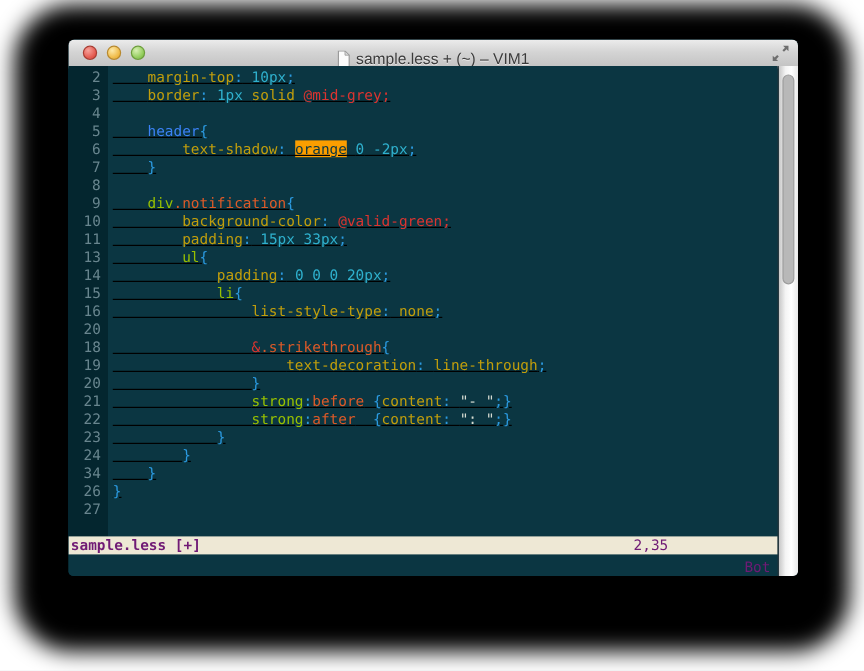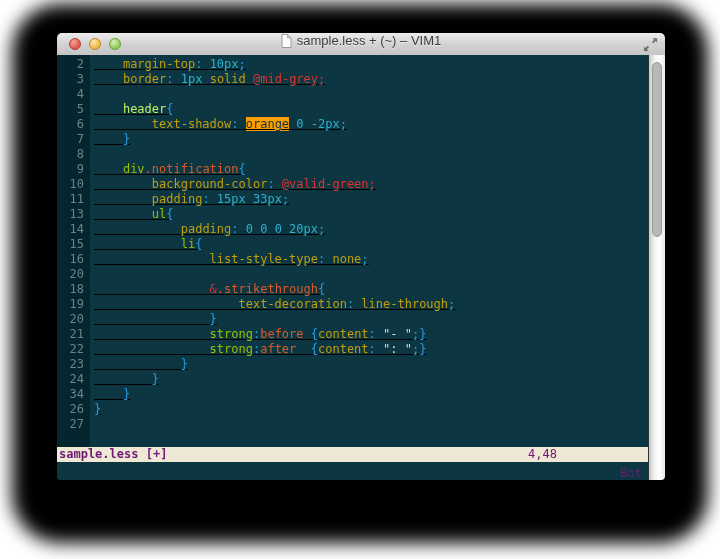--- a/index.html
+++ b/index.html
@@ -1,20 +1,20 @@
 <!DOCTYPE html>
 <html><head>
 <meta charset="utf-8">
 <style>
   html,body{margin:0;padding:0;width:720px;height:559px;background:#ffffff;overflow:hidden;}
   *{box-sizing:border-box;}
   .stage{position:relative;width:720px;height:559px;font-family:"DejaVu Sans Mono",monospace;}
   .shadow{position:absolute;left:12px;top:4px;width:696px;height:539px;background:#000;border-radius:48px;filter:blur(9px);}
   .window{position:absolute;left:57px;top:33px;width:608px;height:447px;border-radius:5px 5px 4px 4px;overflow:hidden;background:#0b3642;}
-  .titlebar{position:relative;height:24px;background:linear-gradient(#ececec,#d4d4d4 45%,#c3c3c3);border-bottom:1px solid #8f8f8f;display:flex;align-items:flex-start;}
+  .titlebar{position:relative;height:24px;background:linear-gradient(#ececec,#d4d4d4 45%,#c3c3c3);border-bottom:1px solid #8f8f8f;display:flex;align-items:flex-end;}
   .lights{position:absolute;left:12px;top:0;height:22px;display:flex;align-items:center;gap:8px;}
   .light{width:12px;height:12px;border-radius:50%;}
   .light.red{background:radial-gradient(circle at 35% 30%,#f7a29b,#e2554a 70%);border:1px solid #a93d33;}
   .light.yellow{background:radial-gradient(circle at 35% 30%,#fde9a8,#eeb63f 70%);border:1px solid #b8892e;}
   .light.green{background:radial-gradient(circle at 35% 30%,#d7f0b2,#8cc954 70%);border:1px solid #6d9e3c;}
   .titlegroup{margin:0 auto;display:flex;align-items:center;gap:5px;}
   .title{font-family:"Liberation Sans",sans-serif;font-size:13px;color:#3b3b3b;text-shadow:0 1px 0 rgba(255,255,255,.6);}
   .fsbtn{position:absolute;right:7px;top:4px;width:15px;height:15px;}
   .content{position:absolute;left:0;top:22px;right:0;bottom:0;}
   .editor{position:absolute;left:0;top:0;width:591px;height:425px;}
@@ -59,21 +59,21 @@
       </svg>
     </div>
 
     <div class="content">
       <div class="editor" style="background: rgb(11, 54, 66);">
         <div class="gutterbg" style="background: rgb(4, 38, 47);"></div>
         <div class="lines">
             <div class="row"><span class="ln" style="color: rgb(104, 133, 142);">2</span><span class="code"><span style="color: rgb(159, 184, 184);">    </span><span style="color: rgb(193, 158, 12);">margin-top</span><span style="color: rgb(43, 154, 224);">:</span><span style="color: rgb(159, 184, 184);"> </span><span style="color: rgb(47, 176, 205);">10px</span><span style="color: rgb(43, 154, 224);">;</span></span></div>
             <div class="row"><span class="ln" style="color: rgb(104, 133, 142);">3</span><span class="code"><span style="color: rgb(159, 184, 184);">    </span><span style="color: rgb(193, 158, 12);">border</span><span style="color: rgb(43, 154, 224);">:</span><span style="color: rgb(159, 184, 184);"> </span><span style="color: rgb(47, 176, 205);">1px</span><span style="color: rgb(159, 184, 184);"> </span><span style="color: rgb(193, 158, 12);">solid</span><span style="color: rgb(159, 184, 184);"> </span><span style="color: rgb(220, 52, 48);">@mid-grey</span><span style="color: rgb(220, 52, 48);">;</span></span></div>
             <div class="row"><span class="ln" style="color: rgb(104, 133, 142);">4</span><span class="code"></span></div>
-            <div class="row"><span class="ln" style="color: rgb(104, 133, 142);">5</span><span class="code"><span style="color: rgb(159, 184, 184);">    </span><span style="color: #bef264;">header</span><span style="color: rgb(43, 154, 224);">{</span></span></div>
+            <div class="row"><span class="ln" style="color: rgb(104, 133, 142);">5</span><span class="code"><span style="color: rgb(159, 184, 184);">    </span><span style="color: #3b82f6;">header</span><span style="color: rgb(43, 154, 224);">{</span></span></div>
             <div class="row"><span class="ln" style="color: rgb(104, 133, 142);">6</span><span class="code"><span style="color: rgb(159, 184, 184);">        </span><span style="color: rgb(193, 158, 12);">text-shadow</span><span style="color: rgb(43, 154, 224);">:</span><span style="color: rgb(159, 184, 184);"> </span><span style="background: rgb(251, 158, 0); color: rgb(11, 54, 66);">orange</span><span style="color: rgb(159, 184, 184);"> </span><span style="color: rgb(47, 176, 205);">0</span><span style="color: rgb(159, 184, 184);"> </span><span style="color: rgb(47, 176, 205);">-2px</span><span style="color: rgb(43, 154, 224);">;</span></span></div>
             <div class="row"><span class="ln" style="color: rgb(104, 133, 142);">7</span><span class="code"><span style="color: rgb(159, 184, 184);">    </span><span style="color: rgb(43, 154, 224);">}</span></span></div>
             <div class="row"><span class="ln" style="color: rgb(104, 133, 142);">8</span><span class="code"></span></div>
             <div class="row"><span class="ln" style="color: rgb(104, 133, 142);">9</span><span class="code"><span style="color: rgb(159, 184, 184);">    </span><span style="color: rgb(152, 192, 0);">div</span><span style="color: rgb(221, 90, 40);">.notification</span><span style="color: rgb(43, 154, 224);">{</span></span></div>
             <div class="row"><span class="ln" style="color: rgb(104, 133, 142);">10</span><span class="code"><span style="color: rgb(159, 184, 184);">        </span><span style="color: rgb(193, 158, 12);">background-color</span><span style="color: rgb(43, 154, 224);">:</span><span style="color: rgb(159, 184, 184);"> </span><span style="color: rgb(220, 52, 48);">@valid-green</span><span style="color: rgb(220, 52, 48);">;</span></span></div>
             <div class="row"><span class="ln" style="color: rgb(104, 133, 142);">11</span><span class="code"><span style="color: rgb(159, 184, 184);">        </span><span style="color: rgb(193, 158, 12);">padding</span><span style="color: rgb(43, 154, 224);">:</span><span style="color: rgb(159, 184, 184);"> </span><span style="color: rgb(47, 176, 205);">15px 33px</span><span style="color: rgb(43, 154, 224);">;</span></span></div>
             <div class="row"><span class="ln" style="color: rgb(104, 133, 142);">13</span><span class="code"><span style="color: rgb(159, 184, 184);">        </span><span style="color: rgb(152, 192, 0);">ul</span><span style="color: rgb(43, 154, 224);">{</span></span></div>
             <div class="row"><span class="ln" style="color: rgb(104, 133, 142);">14</span><span class="code"><span style="color: rgb(159, 184, 184);">            </span><span style="color: rgb(193, 158, 12);">padding</span><span style="color: rgb(43, 154, 224);">:</span><span style="color: rgb(159, 184, 184);"> </span><span style="color: rgb(47, 176, 205);">0 0 0 20px</span><span style="color: rgb(43, 154, 224);">;</span></span></div>
             <div class="row"><span class="ln" style="color: rgb(104, 133, 142);">15</span><span class="code"><span style="color: rgb(159, 184, 184);">            </span><span style="color: rgb(152, 192, 0);">li</span><span style="color: rgb(43, 154, 224);">{</span></span></div>
             <div class="row"><span class="ln" style="color: rgb(104, 133, 142);">16</span><span class="code"><span style="color: rgb(159, 184, 184);">                </span><span style="color: rgb(193, 158, 12);">list-style-type</span><span style="color: rgb(43, 154, 224);">:</span><span style="color: rgb(159, 184, 184);"> </span><span style="color: rgb(193, 158, 12);">none</span><span style="color: rgb(43, 154, 224);">;</span></span></div>
@@ -86,21 +86,21 @@
             <div class="row"><span class="ln" style="color: rgb(104, 133, 142);">23</span><span class="code"><span style="color: rgb(159, 184, 184);">            </span><span style="color: rgb(43, 154, 224);">}</span></span></div>
             <div class="row"><span class="ln" style="color: rgb(104, 133, 142);">24</span><span class="code"><span style="color: rgb(159, 184, 184);">        </span><span style="color: rgb(43, 154, 224);">}</span></span></div>
             <div class="row"><span class="ln" style="color: rgb(104, 133, 142);">34</span><span class="code"><span style="color: rgb(159, 184, 184);">    </span><span style="color: rgb(43, 154, 224);">}</span></span></div>
             <div class="row"><span class="ln" style="color: rgb(104, 133, 142);">26</span><span class="code"><span style="color: rgb(43, 154, 224);">}</span></span></div>
             <div class="row"><span class="ln" style="color: rgb(104, 133, 142);">27</span><span class="code"></span></div>
           </div>
       </div>
 
       <div class="statusbar" style="background: rgb(238, 232, 213); color: #701a75;">
         <span class="sb-file">sample.less [+]</span>
-        <span class="sb-ruler">4,48</span>
+        <span class="sb-ruler">2,35</span>
         <span class="sb-pos">Bot</span>
       </div>
 
 
       <div class="scrollbar">
         <div class="thumb"></div>
       </div>
     </div>
 
   </div>

